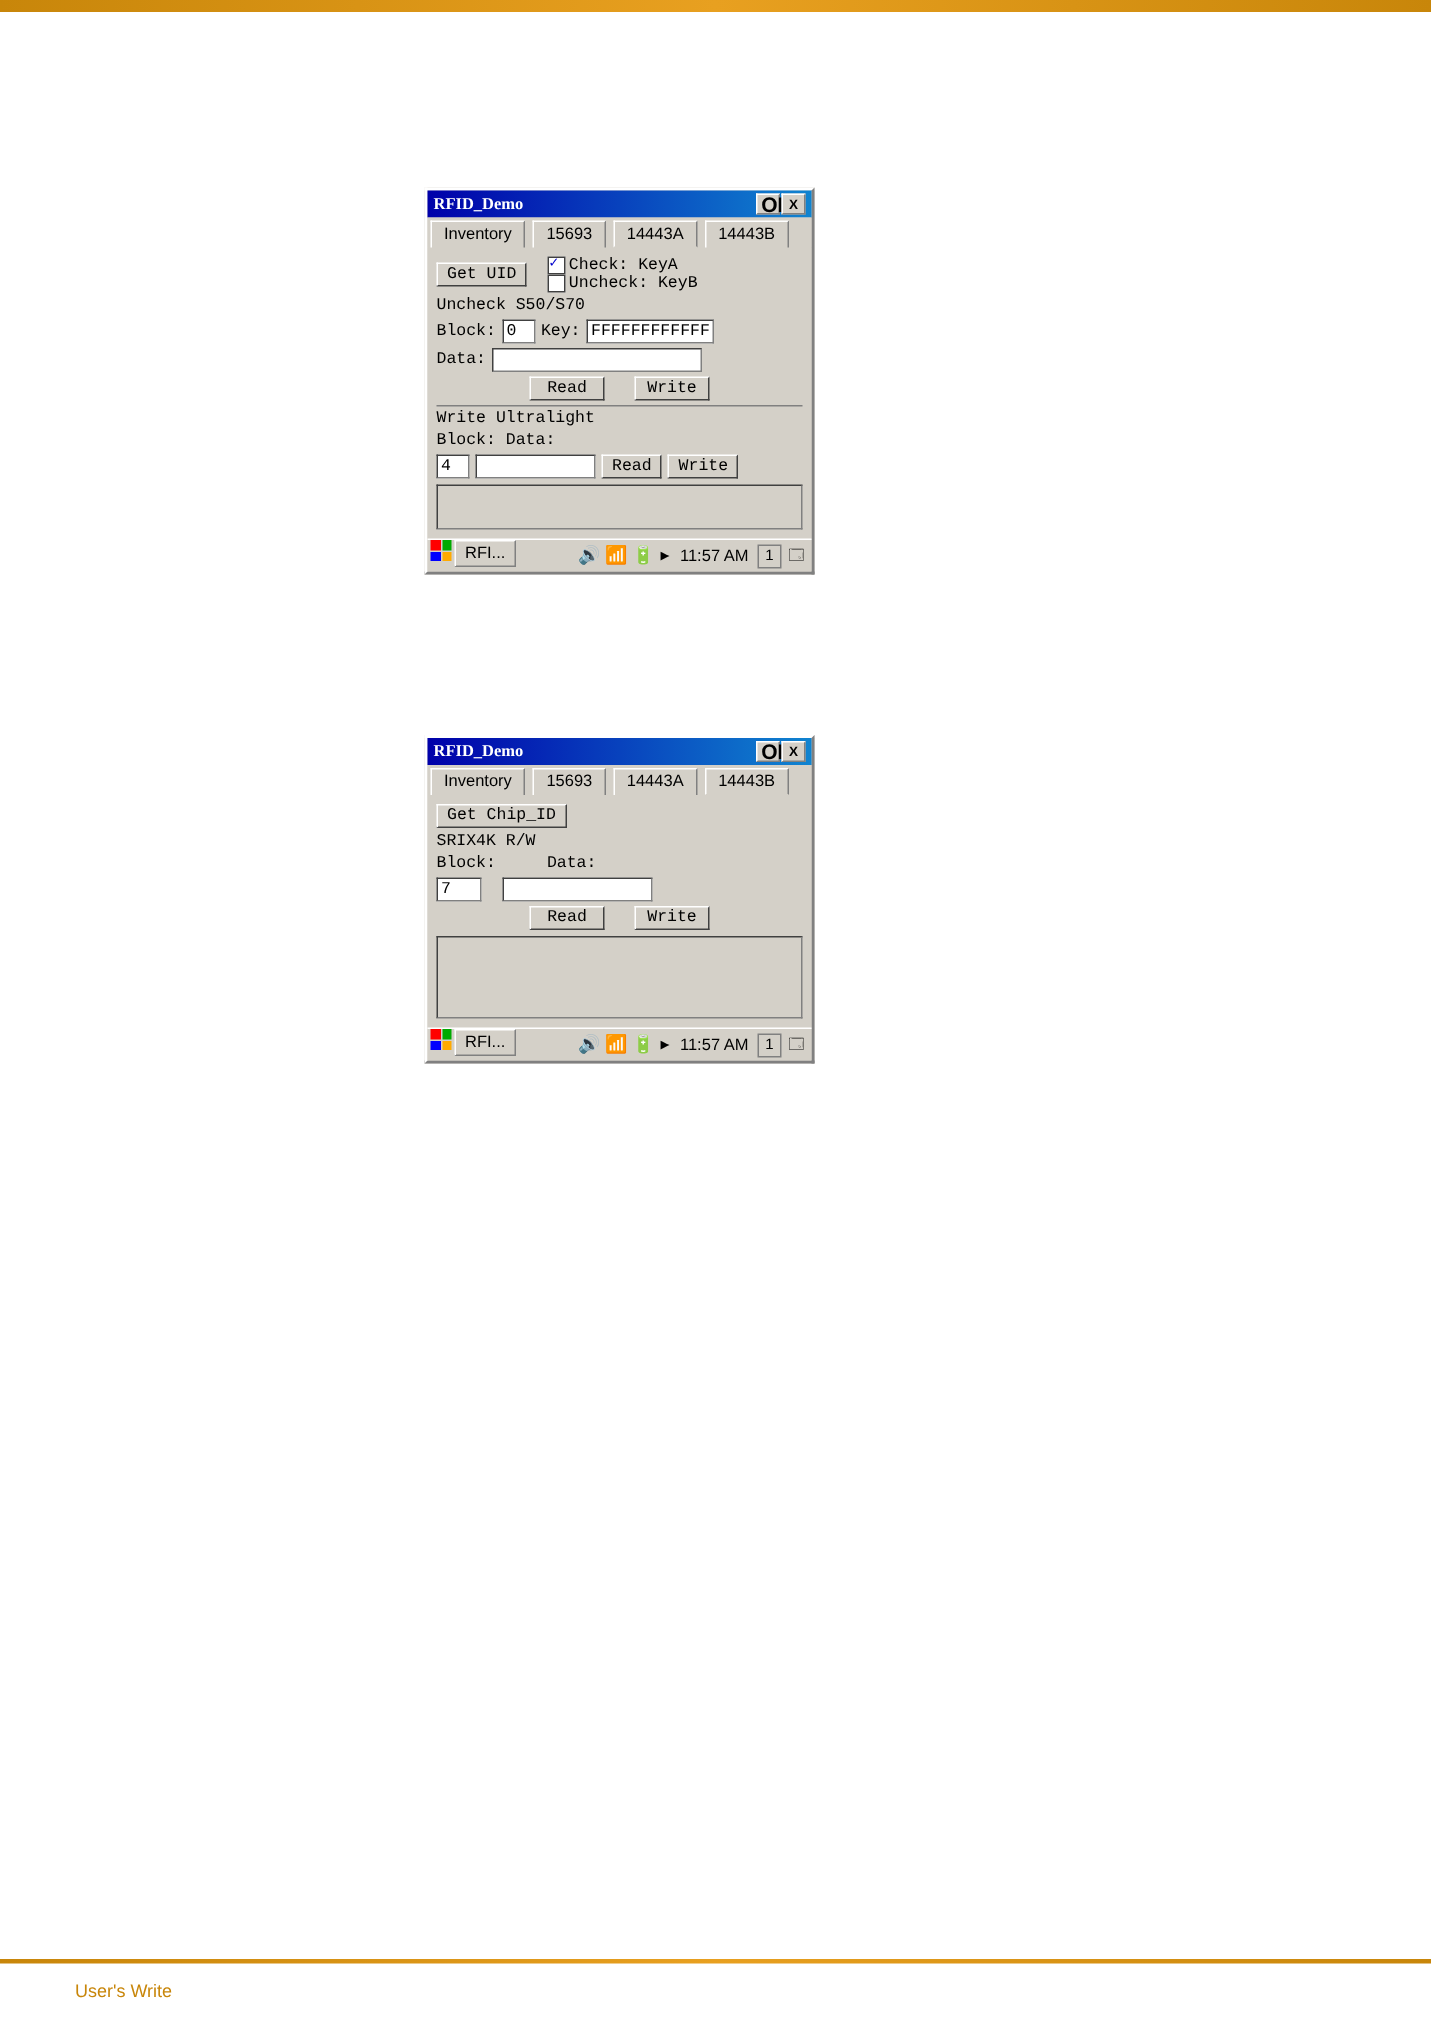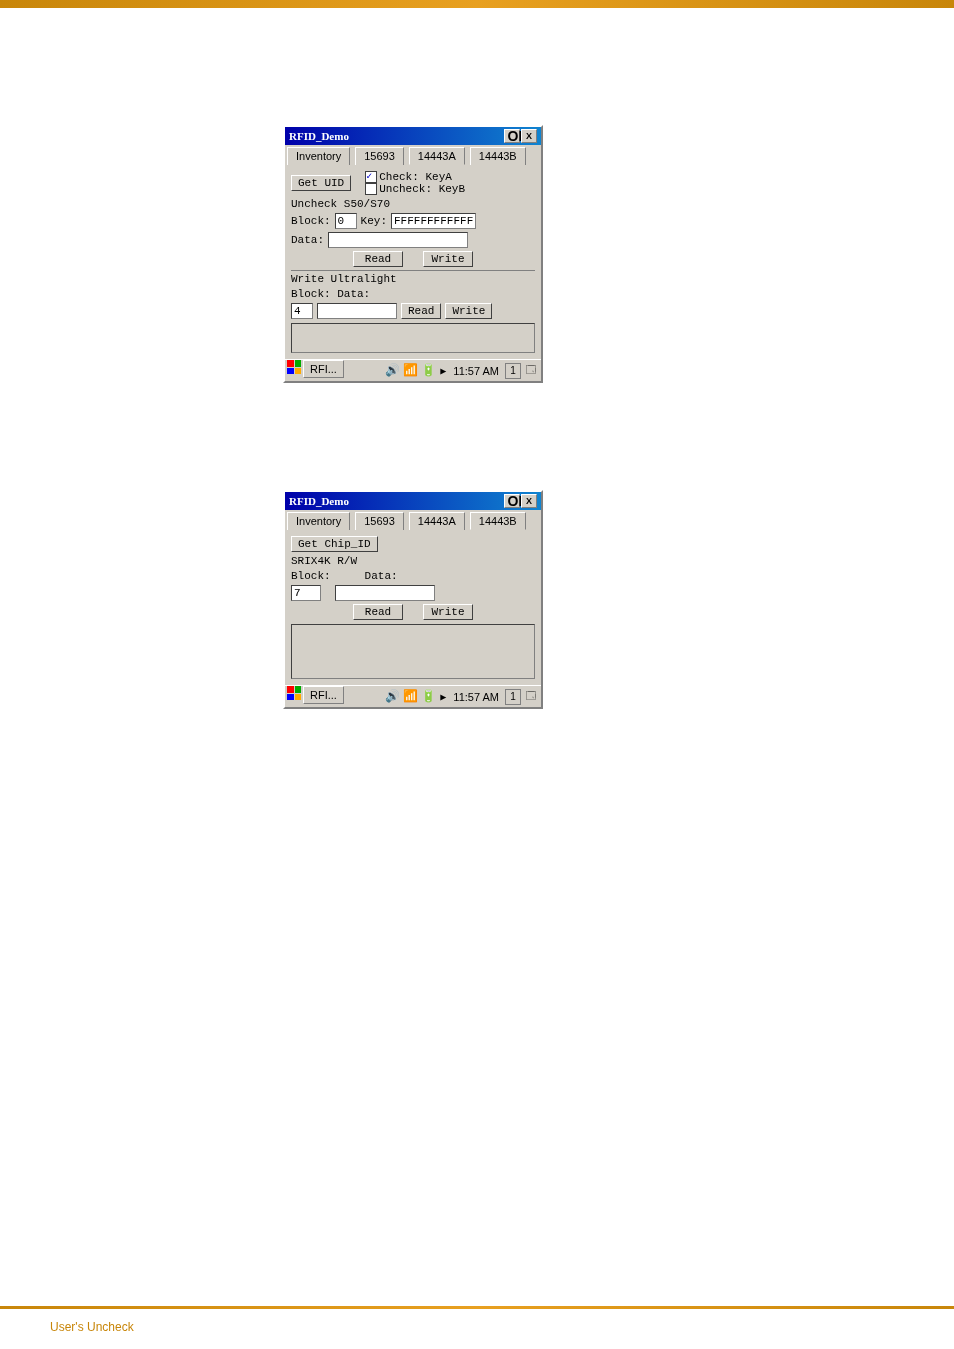--- a/index.html
+++ b/index.html
@@ -449,13 +449,13 @@
       <span style="font-size:10px;margin:0 1px;">▶</span>
       <span class="taskbar-time">11:57 AM</span>
       <div class="taskbar-num">1</div>
       <div class="taskbar-icon" style="font-size:10px;">🗔</div>
     </div>
   </div>
 </div>
 
 <div class="bottom-bar"></div>
 
-<div class="footer-text">User's Uncheck</div>
+<div class="footer-text">User's Write</div>
 
 </body></html>

